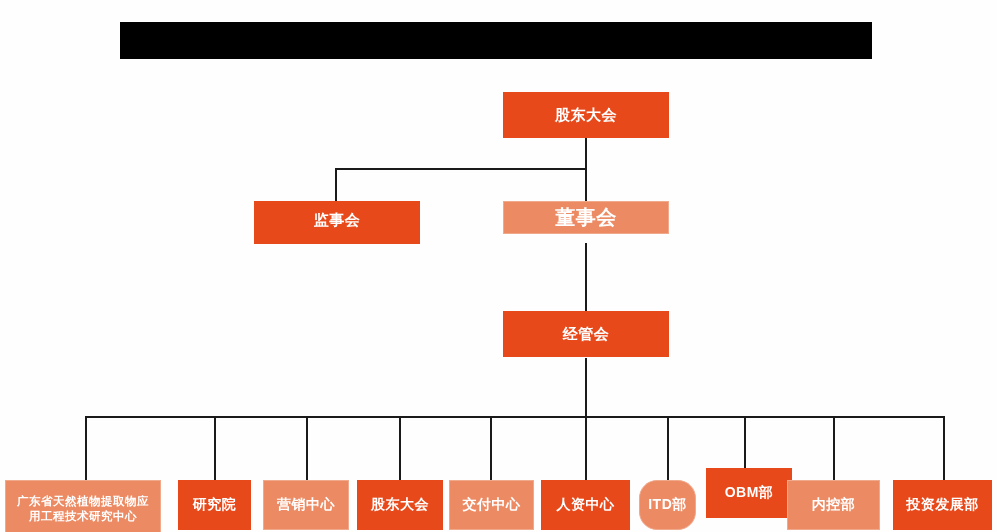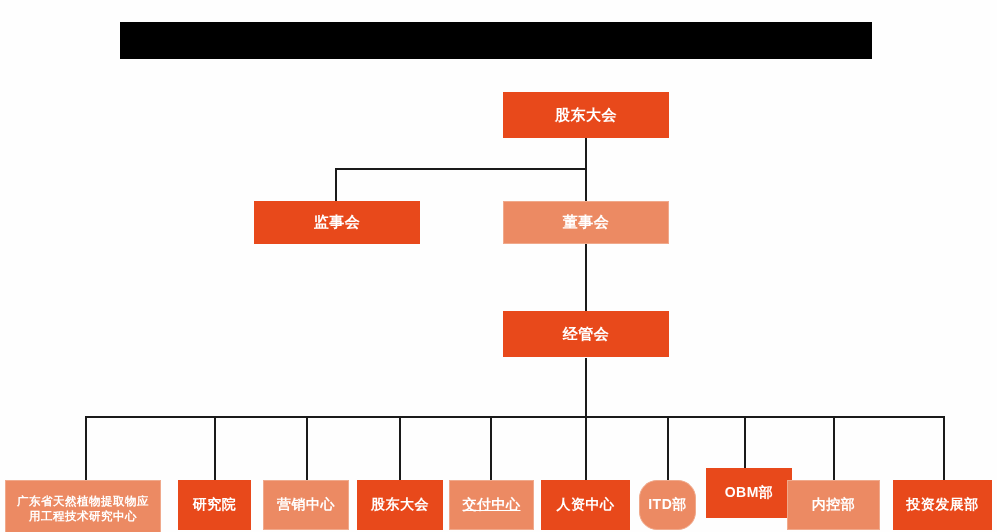--- a/index.html
+++ b/index.html
@@ -70,25 +70,25 @@
   <div class="conn v" style="left:585px;top:416px;height:64px;"></div>
   <div class="conn v" style="left:667px;top:416px;height:64px;"></div>
   <div class="conn v" style="left:744px;top:416px;height:64px;"></div>
   <div class="conn v" style="left:833px;top:416px;height:64px;"></div>
   <div class="conn v" style="left:943px;top:416px;height:64px;"></div>
 
   <div class="node solid" style="left:503px;top:92px;width:166px;height:46px;font-size:15px;">
     <span class="lbl">股东大会</span>
   </div>
 
-  <div class="node solid" style="left:254px;top:201px;width:166px;height:43px;font-size:15px;">
+  <div class="node solid" style="left:254px;top:201px;width:166px;height:43px;font-size:15px;font-family:Liberation Mono, monospace;">
     <span class="lbl">监事会</span>
   </div>
 
-  <div class="node light" style="left:503px;top:201px;width:166px;height:43px;font-size:15px;">
+  <div class="node light" style="left:503px;top:201px;width:166px;height:33px;font-size:20px;">
     <span class="lbl">董事会</span>
   </div>
 
   <div class="node solid" style="left:503px;top:311px;width:166px;height:46px;font-size:15px;">
     <span class="lbl">经管会</span>
   </div>
 
   <div class="node light" style="left:5px;top:480px;width:156px;height:57px;font-size:11.5px;flex-direction:column;">
     <span class="lbl">广东省天然植物提取物应</span>
     <span class="lbl">用工程技术研究中心</span>
@@ -99,21 +99,21 @@
   </div>
 
   <div class="node light" style="left:263px;top:480px;width:86px;height:50px;font-size:14px;">
     <span class="lbl">营销中心</span>
   </div>
 
   <div class="node solid" style="left:357px;top:480px;width:86px;height:50px;font-size:14px;">
     <span class="lbl">股东大会</span>
   </div>
 
-  <div class="node light" style="left:449px;top:480px;width:85px;height:50px;font-size:14px;text-decoration:underline;">
+  <div class="node light" style="left:449px;top:480px;width:85px;height:50px;font-size:14px;">
     <span class="lbl">交付中心</span>
   </div>
 
   <div class="node solid" style="left:541px;top:480px;width:89px;height:50px;font-size:14px;">
     <span class="lbl">人资中心</span>
   </div>
 
   <div class="node light" style="left:639px;top:480px;width:57px;height:50px;font-size:14px;border-radius:18px;">
     <span class="lbl">ITD部</span>
   </div>

